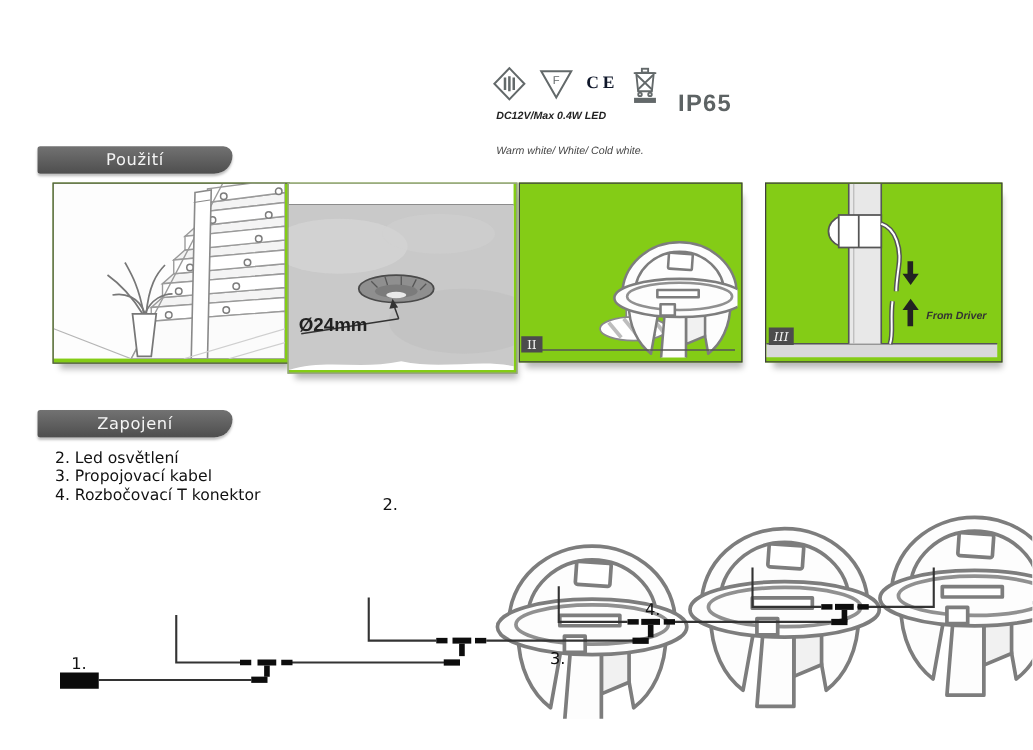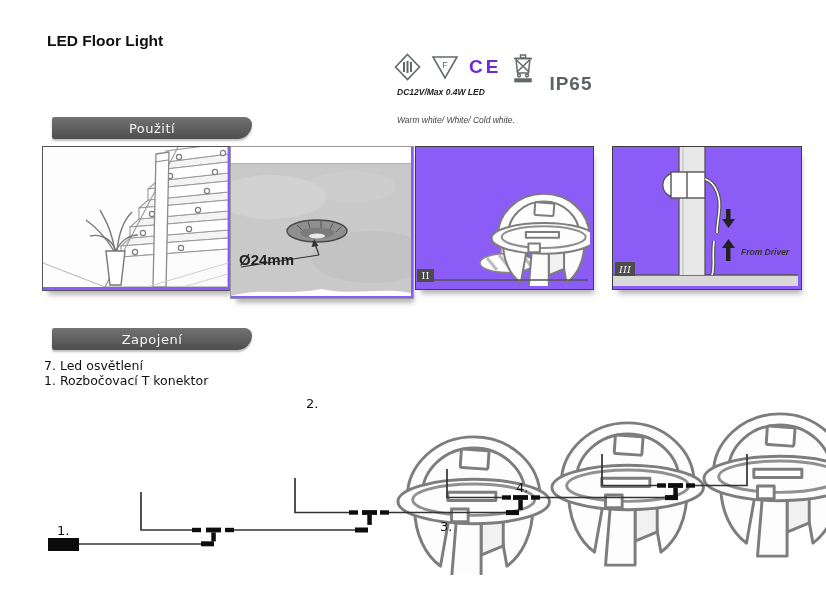--- a/index.html
+++ b/index.html
@@ -11,45 +11,45 @@
 
   
   .title-block{
     left:47px;top:31px;
     font-family:"Liberation Sans",sans-serif;
     font-weight:bold;font-size:15.5px;line-height:19px;color:#111;
   }
   .cert-row{left:394px;top:53px;display:flex;align-items:flex-start;gap:10px;}
   .cert-row svg{display:block;}
   .ce-text{
-    font-family:Liberation Sans, sans-serif;font-size:19px;font-weight:600;
-    color:#6d28d9;letter-spacing:3px;line-height:26px;margin-top:1px;
+    font-family:Liberation Serif, serif;font-size:14px;font-weight:600;
+    color:#0f172a;letter-spacing:3px;line-height:26px;margin-top:1px;
   }
   .ip-text{
     font-family:"Liberation Sans",sans-serif;font-size:19px;font-weight:bold;
     color:#5d6364;letter-spacing:1px;margin-top:20px;margin-left:4px;
   }
   .spec-block{left:397px;top:87px;font-family:"Liberation Sans",sans-serif;font-style:italic;}
   .spec-power{font-size:8.5px;font-weight:bold;color:#222;}
   .spec-colors{font-size:8.5px;color:#444;margin-top:18px;}
 
   
   .banner{
-    left:52px;width:200px;height:22px;
+    left:30px;width:156px;height:22px;
     background:linear-gradient(#727272,#4e4e4e);
     border-radius:3px 10px 20px 3px;
     box-shadow:0 2px 2px rgba(0,0,0,.25);
     color:#f4f4f4;font-size:13px;letter-spacing:.5px;
     display:flex;align-items:center;justify-content:center;
   }
   .banner.usage{top:117px;}
   .banner.wiring{top:328px;}
 
   
-  .panel{background:#8b5cf6;box-shadow:3px 7px 5px -3px rgba(0,0,0,.28);}
+  .panel{background:#84cc16;box-shadow:3px 7px 5px -3px rgba(0,0,0,.28);}
   .panel svg{display:block;}
   .p1{left:42px;top:146px;width:188px;height:143px;border:1.5px solid #555;}
   .p2{left:230px;top:146px;width:182px;height:151px;border:1px solid #999;}
   .p3{left:415px;top:146px;width:177px;height:142px;border:1.5px solid #3f3f3f;}
   .p4{left:612px;top:146px;width:188px;height:142px;border:1.5px solid #3f3f3f;font-style:italic;}
 
   
   .legend{left:44px;top:358px;font-size:12.5px;line-height:15.2px;color:#111;}
 
   
@@ -74,21 +74,20 @@
         <ellipse cx="45" cy="49" rx="41" ry="12" fill="#fdfdfd"></ellipse>
         <ellipse cx="45" cy="48" rx="33" ry="8.5" fill="none" opacity=".85"></ellipse>
         <rect x="31" y="44" width="26" height="4.5" fill="#fff"></rect>
         <rect x="33" y="53" width="9" height="7" fill="#fff"></rect>
       </g>
     </symbol>
   </defs>
 </svg>
 
 <div class="abs title-block">
-  <div>LED Floor Light</div>
 </div>
 
 <div class="abs cert-row">
   <svg width="27" height="28" viewBox="0 0 27 28">
     <g stroke="#63696a" fill="none" stroke-width="1.6">
       <path d="M13.5,1.5 L25.5,14 L13.5,26.5 L1.5,14 Z"></path>
       <path d="M10,9 L10,19 M13.5,8 L13.5,20 M17,9 L17,19" stroke-width="2"></path>
     </g>
   </svg>
   <svg width="28" height="25" viewBox="0 0 28 25" style="margin-top:2px">
@@ -270,22 +269,23 @@
   </g>
   <text x="128" y="108" font-family="Liberation Sans,sans-serif" font-size="8.5" font-weight="600" fill="#333">From Driver</text>
   <g>
     <rect x="2" y="115" width="20" height="14" fill="#4c4c4c"></rect>
     <text x="12" y="126" text-anchor="middle" font-size="10" fill="#f2f2f2" font-family="DejaVu Serif,serif">III</text>
   </g>
 </svg>
 </div>
 
 <div class="abs legend">
-  <div>7. Led osvětlení</div>
-  <div>1. Rozbočovací T konektor</div>
+  <div>2. Led osvětlení</div>
+  <div>3. Propojovací kabel</div>
+  <div>4. Rozbočovací T konektor</div>
 </div>
 
 <svg class="abs diagram" width="826" height="195" viewBox="0 0 826 195">
 
   <use href="#fixture" transform="translate(102,31) scale(0.9)"></use>
   <use href="#fixture" transform="translate(256,17) scale(0.9)"></use>
   <use href="#fixture" transform="translate(408,8) scale(0.9)"></use>
   <use href="#fixture" transform="translate(563,-7) scale(0.9)"></use>
   <use href="#fixture" transform="translate(708,-7) scale(0.9)"></use>
 

